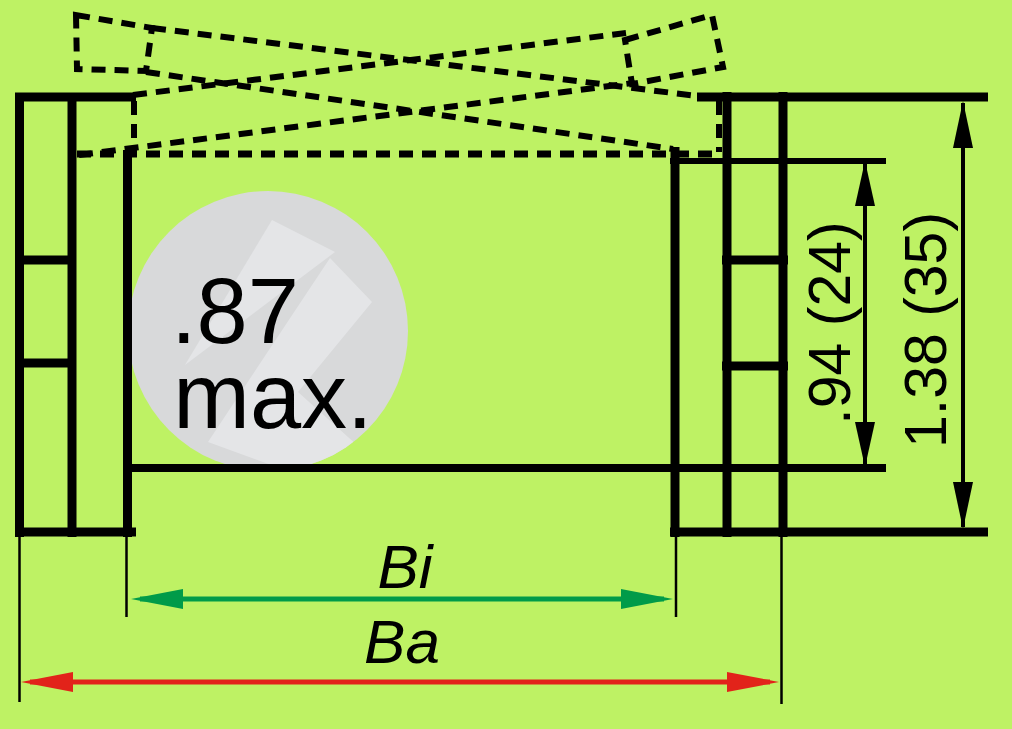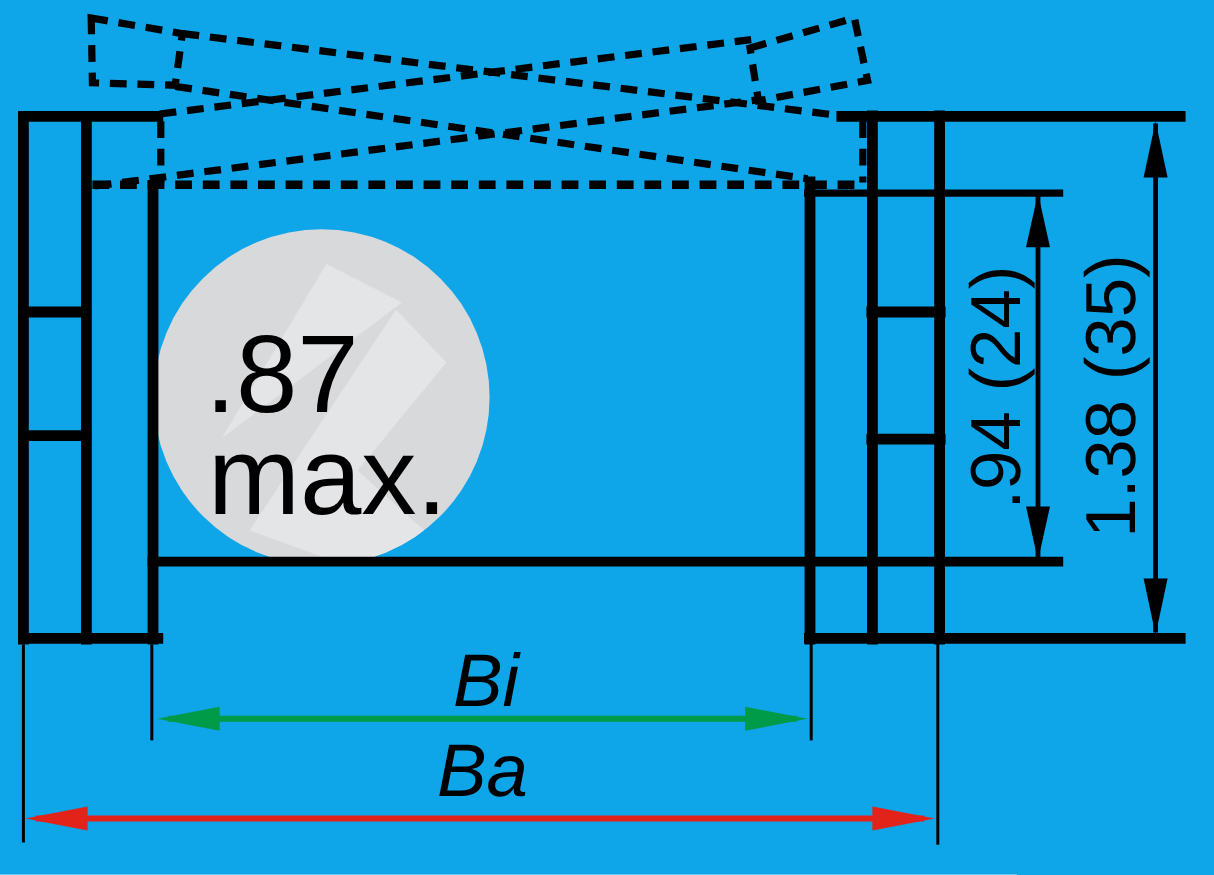--- a/index.html
+++ b/index.html
@@ -1,16 +1,16 @@
 <!DOCTYPE html>
 <html><head>
 <meta charset="utf-8">
 <style>
   html,body{margin:0;padding:0;background:#ffffff;}
-  .stage{position:relative;width:1012px;height:729px;background:#0ea5e9;overflow:hidden;}
+  .stage{position:relative;width:1012px;height:729px;background:#bef264;overflow:hidden;}
   svg{display:block;font-family:"Liberation Sans", sans-serif;}
   .solid{stroke:#000;fill:none;}
   .dashed{stroke:#000;fill:none;stroke-dasharray:14 9;}
   .thin{stroke:#000;stroke-width:2.5;fill:none;}
   .dimshaft{stroke:#000;stroke-width:4;fill:none;}
   .dimhead{fill:#000;stroke:none;}
   text{fill:#000;}
   .big{font-size:92px;}
   .dim{font-size:59px;}
   .wlabel{font-size:62px;font-style:italic;}

